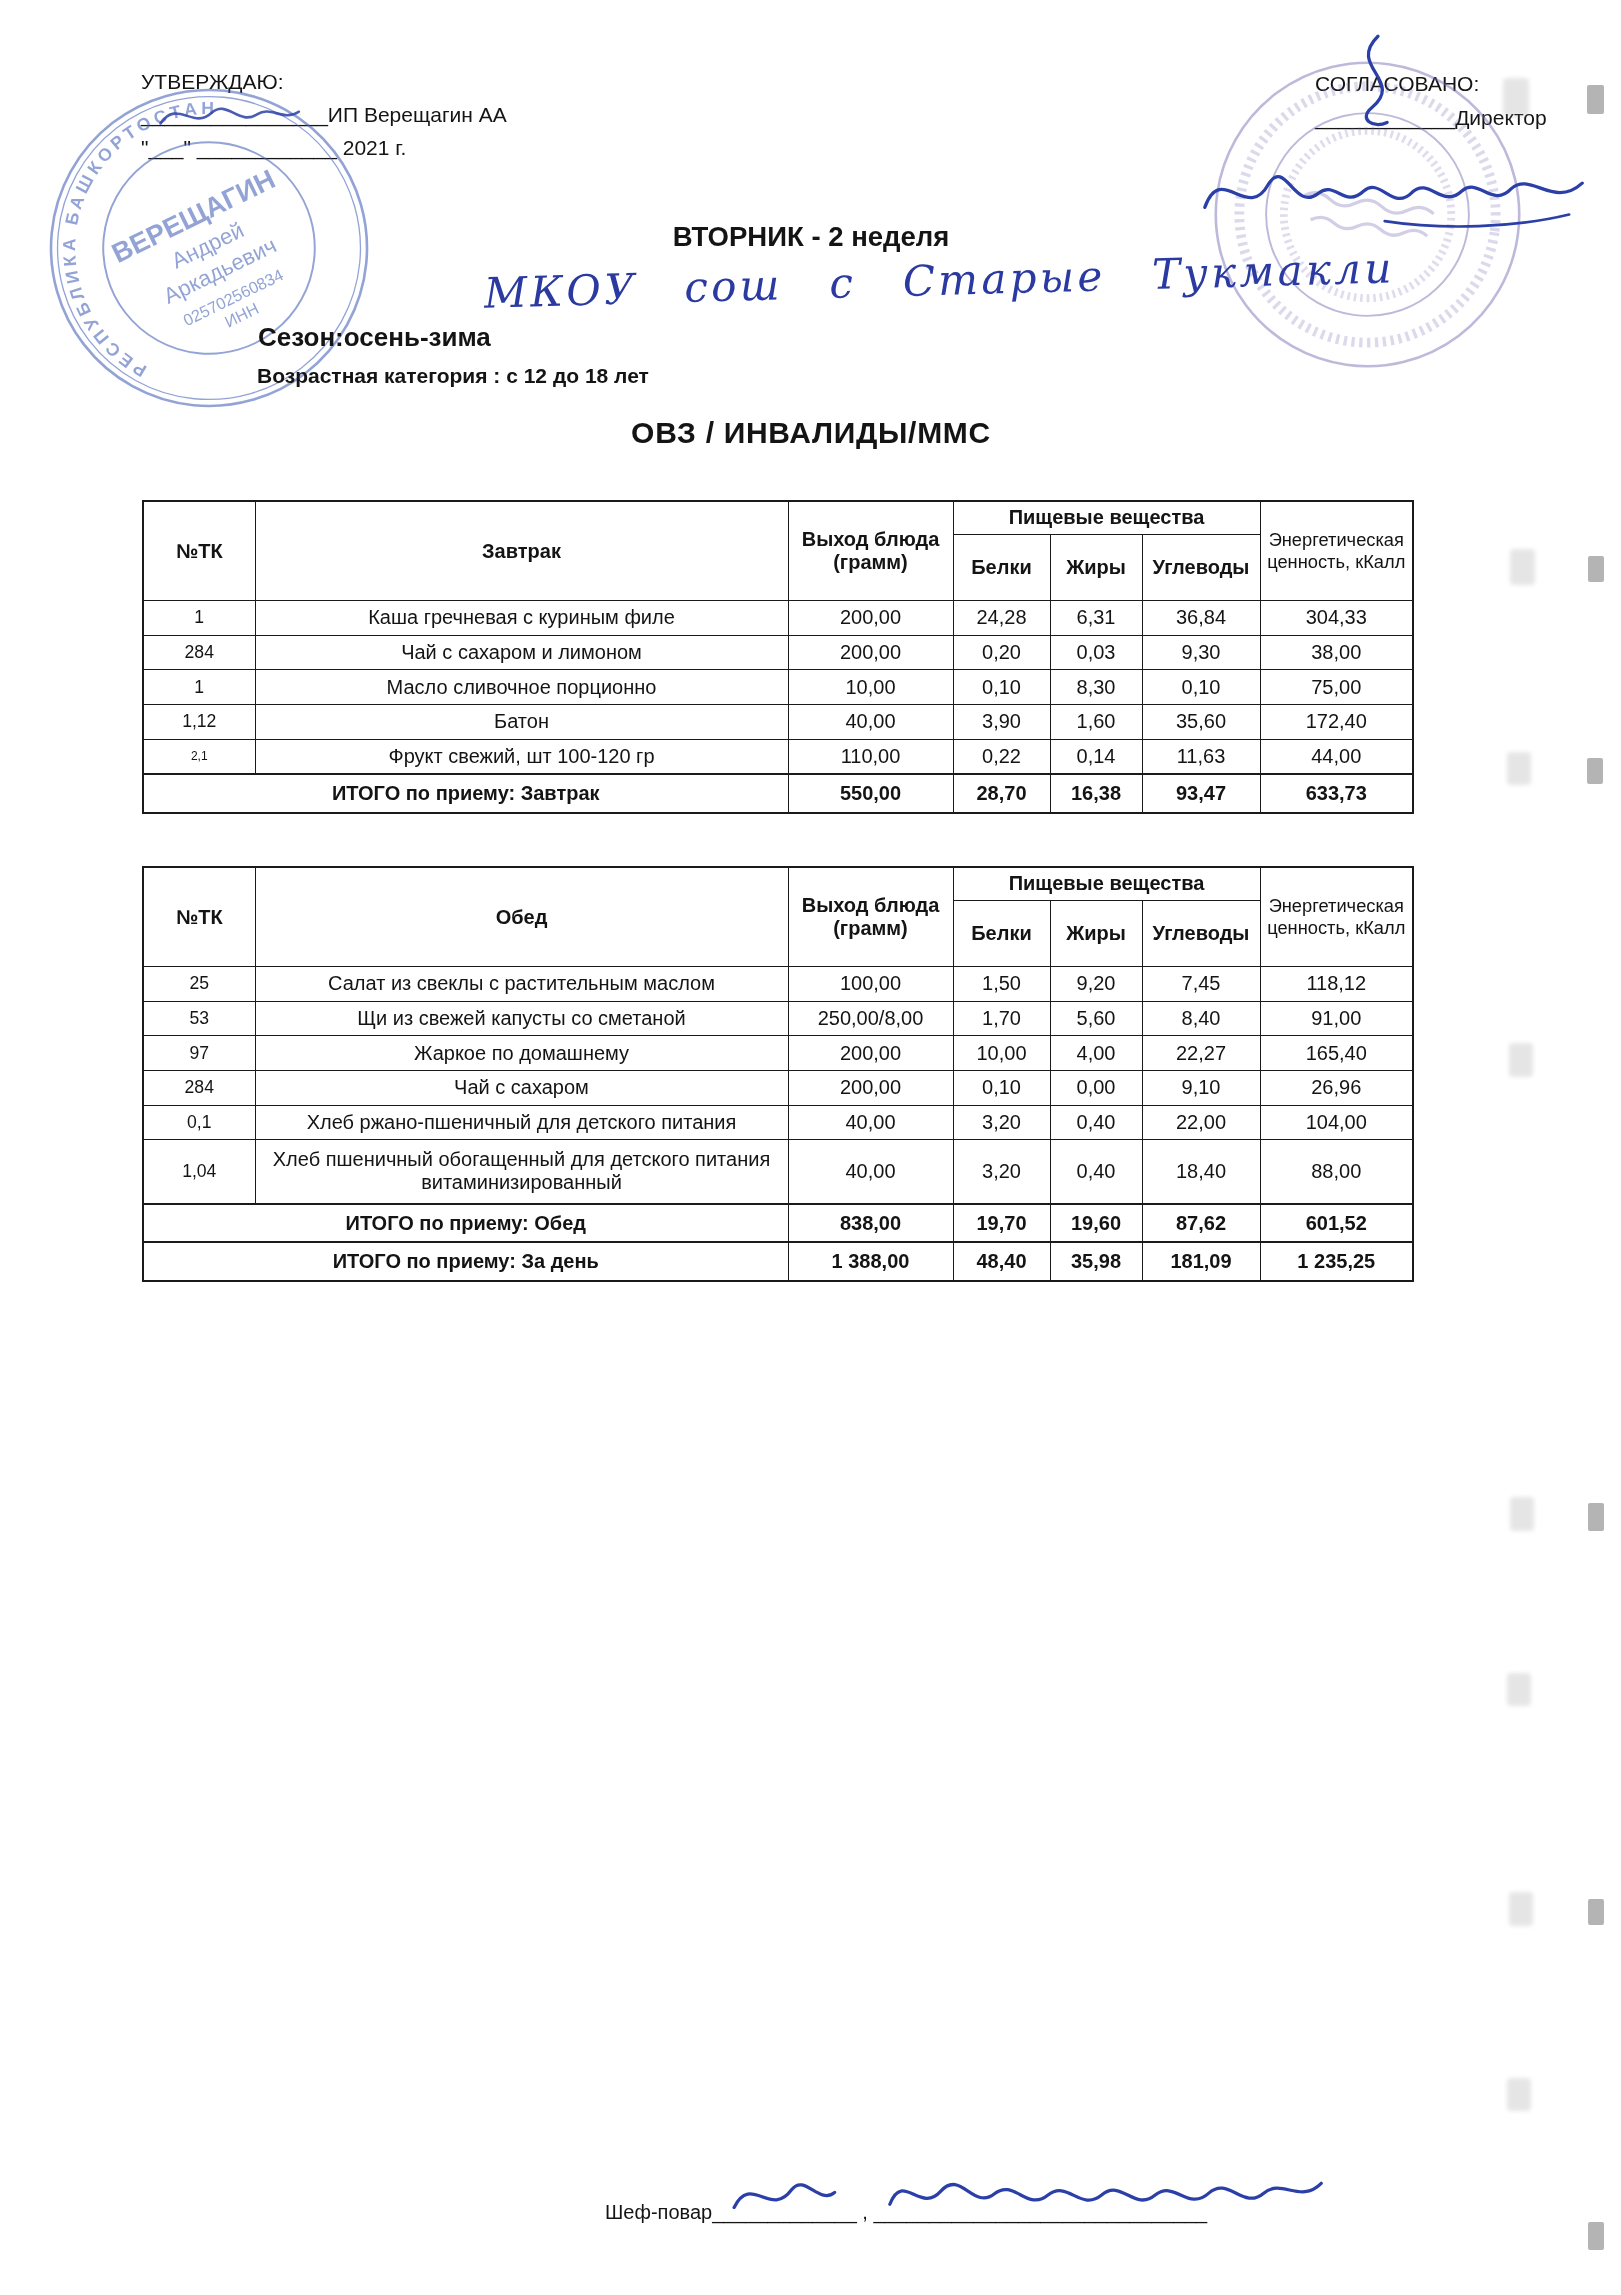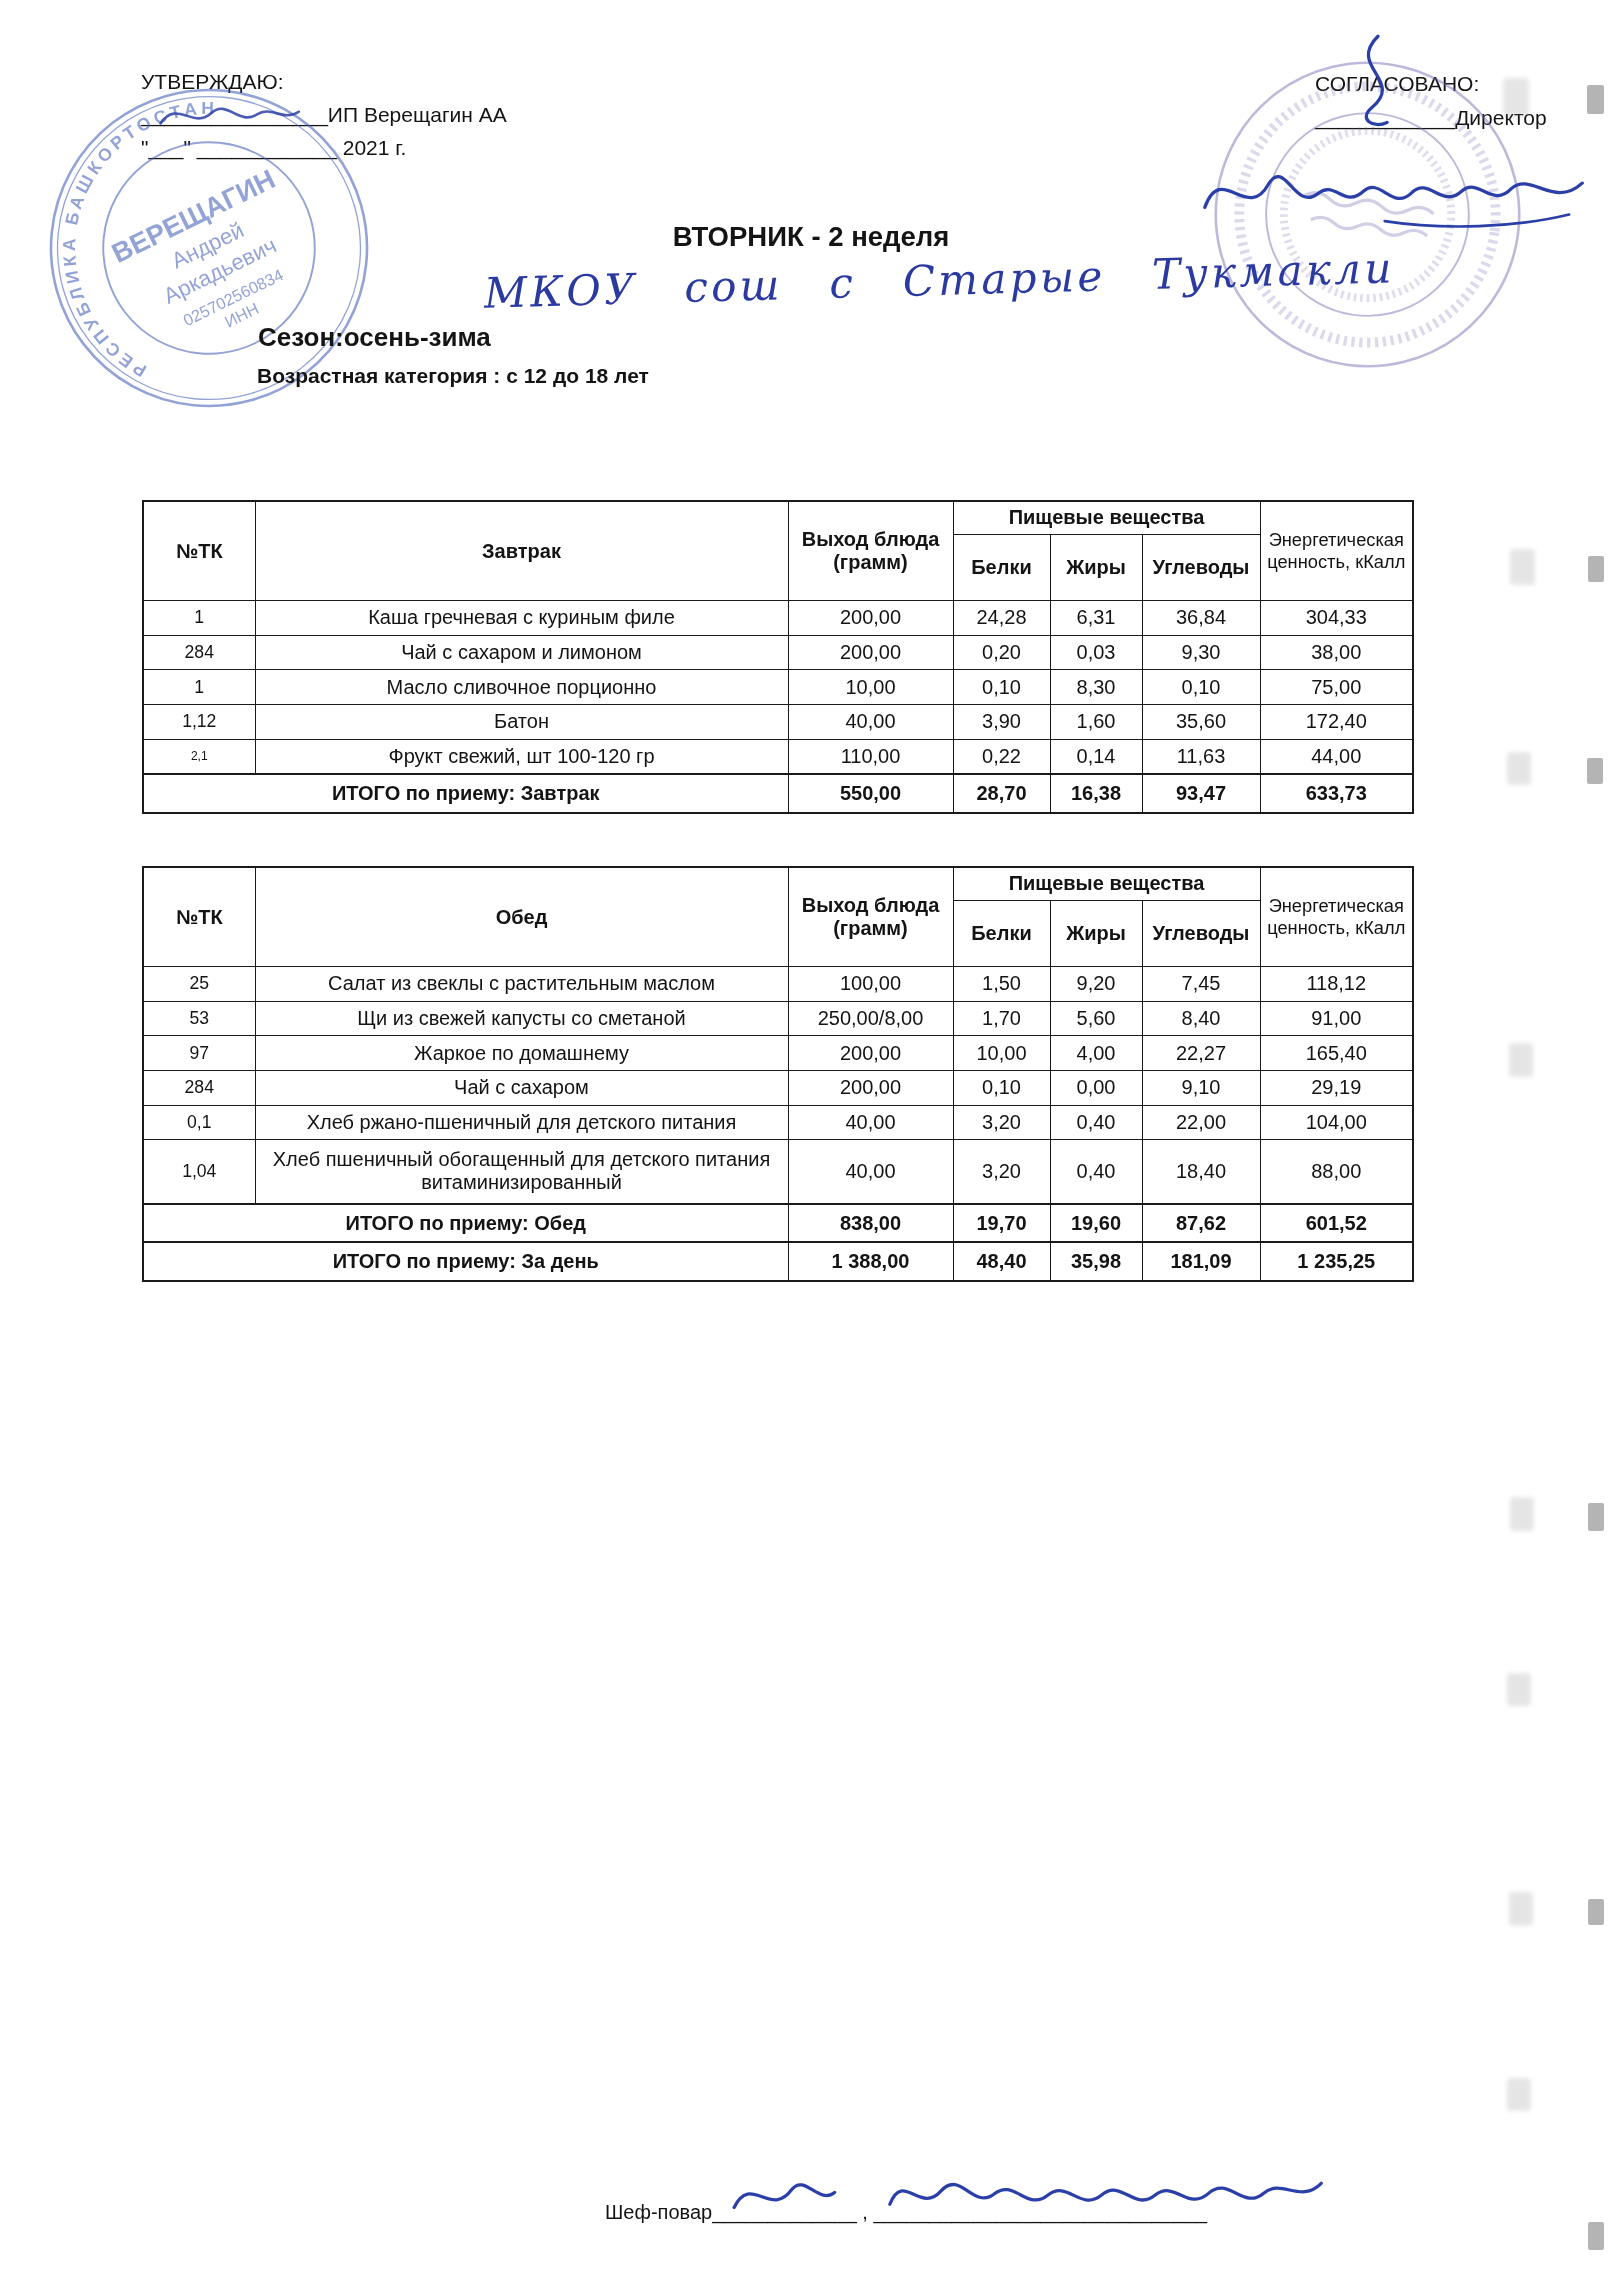--- a/index.html
+++ b/index.html
@@ -107,20 +107,21 @@
   <svg class="abs" style="left:154px;top:92px;" width="150" height="46" viewBox="0 0 230 70">
     <path d="M10,48 C35,10 60,58 88,32 C112,10 130,52 158,34 C180,20 198,46 222,30" fill="none" stroke="#2b3fa8" stroke-width="4" stroke-linecap="round" opacity=".85"></path>
   </svg>
 
   <div class="abs center day-title">ВТОРНИК - 2 неделя</div>
 
   <div class="abs handwriting school-line">МКОУ  сош  с  Старые  Тукмакли</div>
 
   <div class="abs season">Сезон:осень-зима</div>
   <div class="abs age">Возрастная категория : с 12 до 18 лет</div>
+  <div class="abs center section-title">ОВЗ / ИНВАЛИДЫ/ММС</div>
 
   <table class="menu abs" style="left:142px;top:500px;">
     <colgroup>
       <col style="width:112px">
         <col style="width:533px">
         <col style="width:165px">
       <col style="width:97px">
         <col style="width:92px">
         <col style="width:118px">
         <col style="width:153px">
@@ -248,21 +249,21 @@
         <td class="c">22,27</td>
         <td class="c">165,40</td>
       </tr>
       <tr class="data-row">
         <td class="c" style="font-size:17.6px">284</td>
         <td class="l">Чай с сахаром</td>
         <td class="c">200,00</td>
         <td class="c">0,10</td>
         <td class="c">0,00</td>
         <td class="c">9,10</td>
-        <td class="c">29,19</td>
+        <td class="c">26,96</td>
       </tr>
       <tr class="data-row">
         <td class="c" style="font-size:17.6px">0,1</td>
         <td class="l">Хлеб ржано-пшеничный для детского питания</td>
         <td class="c">40,00</td>
         <td class="c">3,20</td>
         <td class="c">0,40</td>
         <td class="c">22,00</td>
         <td class="c">104,00</td>
       </tr>

